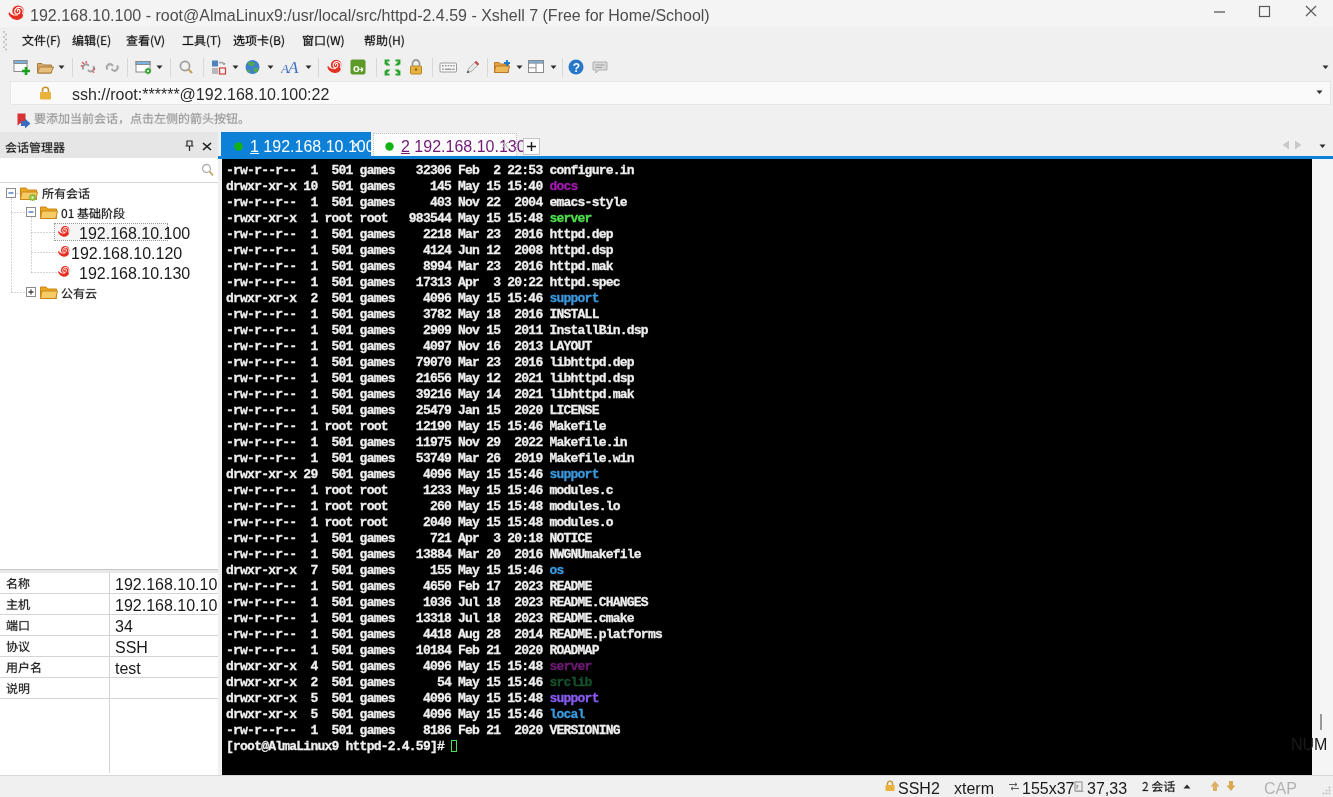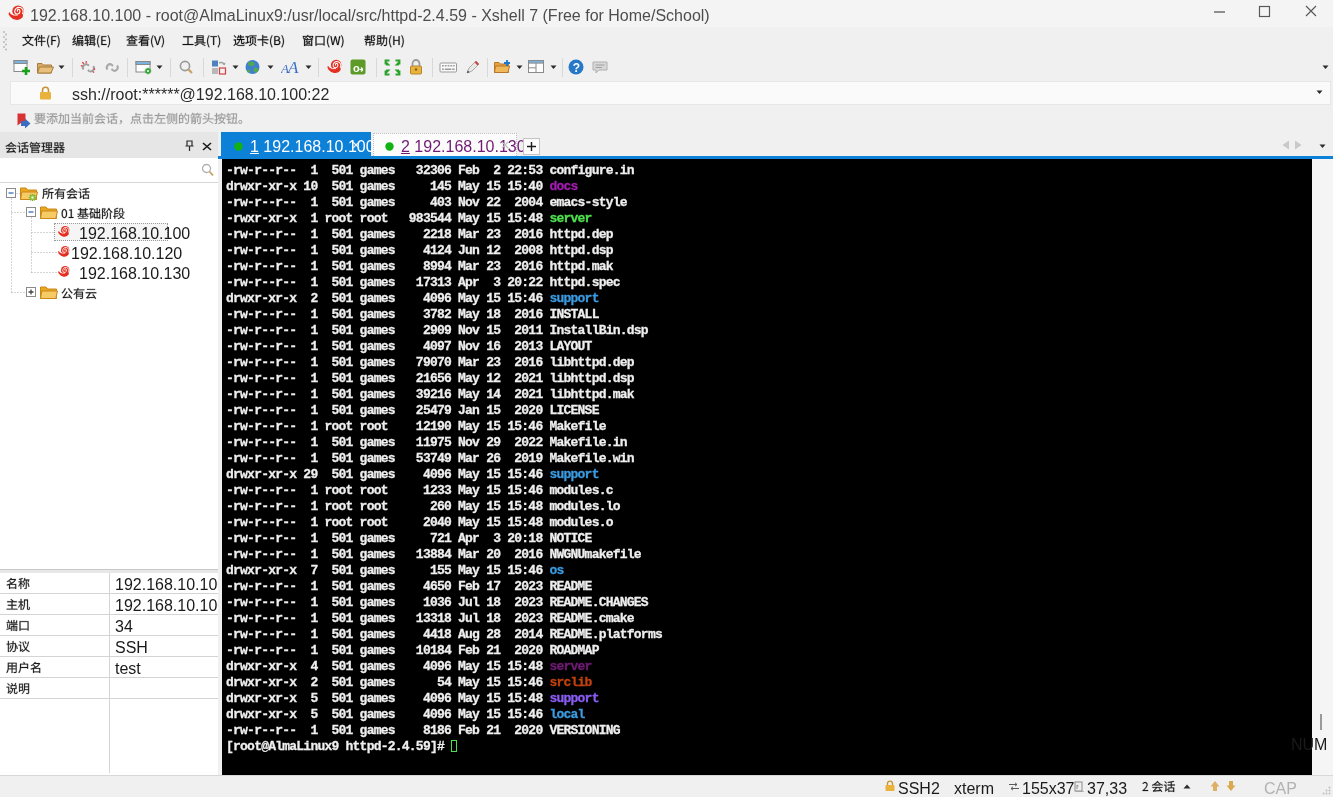--- a/index.html
+++ b/index.html
@@ -436,21 +436,21 @@
 -rw-r--r--  1 root root     2040 May 15 15:48 modules.o
 -rw-r--r--  1  501 games     721 Apr  3 20:18 NOTICE
 -rw-r--r--  1  501 games   13884 Mar 20  2016 NWGNUmakefile
 drwxr-xr-x  7  501 games     155 May 15 15:46 <span style="color:#3b9ae0">os</span>
 -rw-r--r--  1  501 games    4650 Feb 17  2023 README
 -rw-r--r--  1  501 games    1036 Jul 18  2023 README.CHANGES
 -rw-r--r--  1  501 games   13318 Jul 18  2023 README.cmake
 -rw-r--r--  1  501 games    4418 Aug 28  2014 README.platforms
 -rw-r--r--  1  501 games   10184 Feb 21  2020 ROADMAP
 drwxr-xr-x  4  501 games    4096 May 15 15:48 <span style="color:#701a75">server</span>
-drwxr-xr-x  2  501 games      54 May 15 15:46 <span style="color:#c2410c">srclib</span>
+drwxr-xr-x  2  501 games      54 May 15 15:46 <span style="color:#14532d">srclib</span>
 drwxr-xr-x  5  501 games    4096 May 15 15:48 <span style="color:#8b5cf6">support</span>
 drwxr-xr-x  5  501 games    4096 May 15 15:46 <span style="color:#3b9ae0">local</span>
 -rw-r--r--  1  501 games    8186 Feb 21  2020 VERSIONING
 [root@AlmaLinux9 httpd-2.4.59]# <span style="display:inline-block;width:5.5px;height:12px;border:1px solid #4ce04c;vertical-align:-2px"></span></pre>
 <div class="abs" style="left:1312px;top:159px;width:21px;height:616px;background:#f5f5f5"></div>
 <div class="abs" style="left:1320px;top:714px;width:2px;height:16px;background:#9a9a9a"></div>
 <div class="abs" style="left:0;top:775px;width:1333px;height:22px;background:#f0f0f0;border-top:1px solid #d8d8d8"></div>
 <div class="txt" style="left:5px;top:820px">ssh://root@192.168.10.100:22</div>
 <svg class="abs" style="left:884px;top:780px" width="12" height="12" viewBox="0 0 12 12">
     <rect x="1.5" y="5" width="9" height="6" rx="0.8" fill="#e8b23c"></rect>

